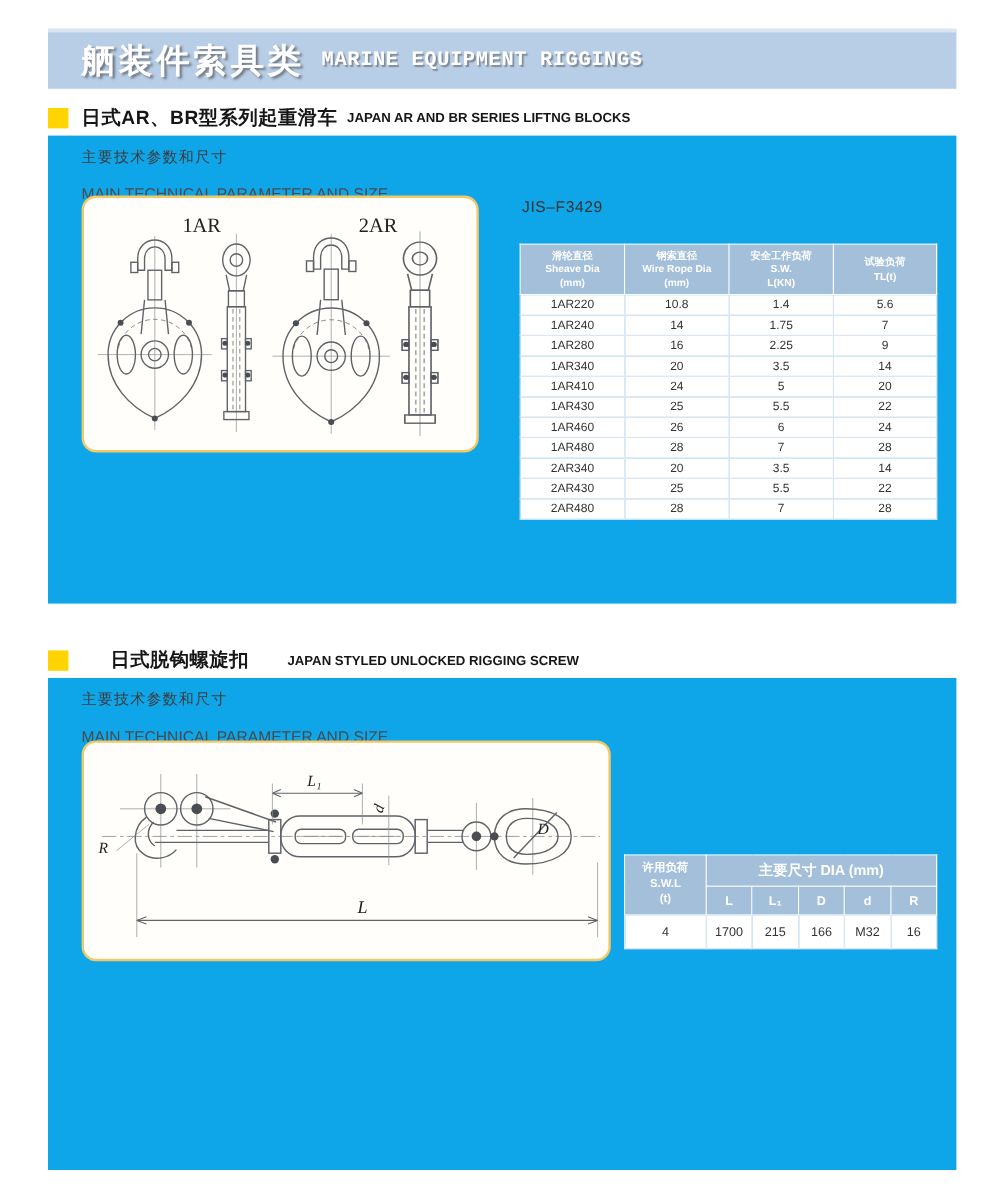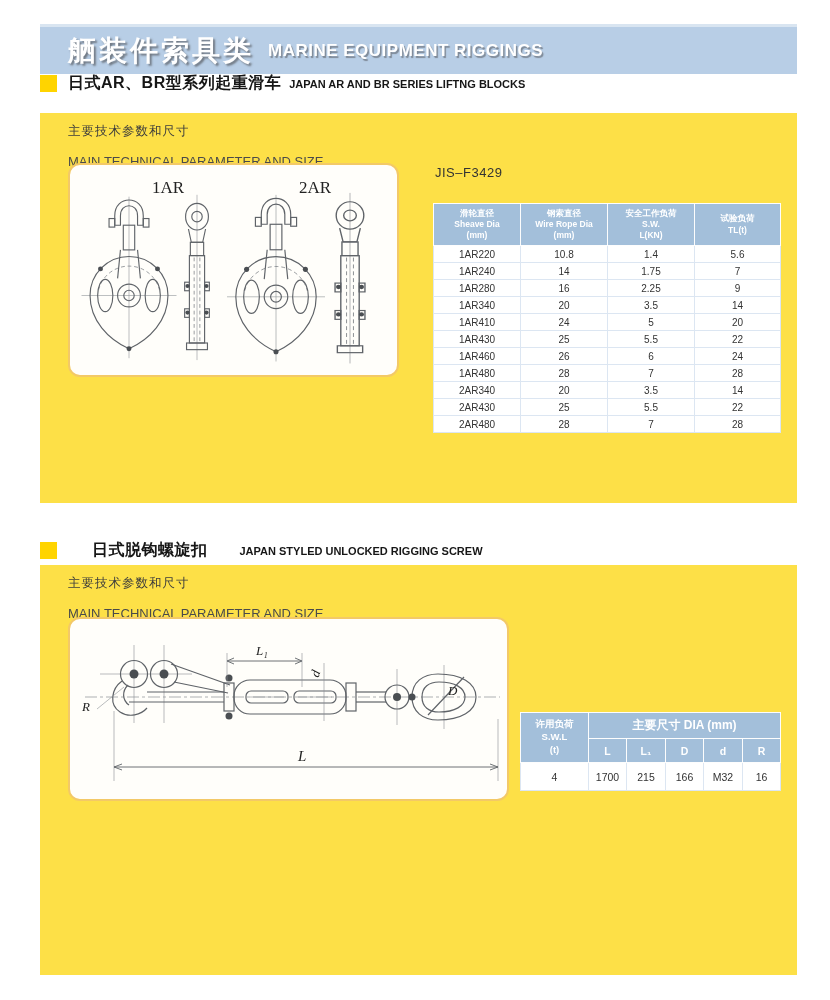--- a/index.html
+++ b/index.html
@@ -6,30 +6,30 @@
   body { background:#fff; font-family:"Liberation Sans", sans-serif; }
   #page { position:relative; width:830px; height:1000px; background:#ffffff; overflow:hidden; }
 
   
   .banner { position:absolute; left:40px; top:24px; width:757px; height:50px;
     background:#b8cee6; border-top:3px solid #d9e5f1;
     display:flex; align-items:center; padding-left:28px; }
   .banner .zh { font-size:28px; font-weight:bold; color:#ffffff; letter-spacing:3px;
     text-shadow:2px 2px 2px rgba(95,100,108,.8); }
   .banner .en { font-size:17px; font-weight:bold; color:#ffffff; margin-left:14px; letter-spacing:.5px;
-    text-shadow:1.5px 1.5px 1px rgba(95,100,108,.65); }
+    text-shadow:1.5px 1.5px 1px rgba(95,100,108,.65);font-family:Liberation Mono, monospace; }
 
   
   .sec-head { position:absolute; left:40px; display:flex; align-items:center; }
   .bullet { width:17px; height:17px; background:#ffd400; margin-right:11px; flex:none; }
   .sec-head .zh { font-size:16px; font-weight:bold; color:#161616; letter-spacing:.5px; }
   .sec-head .en { font-size:11px; font-weight:bold; color:#161616; margin-left:8px; }
 
   
-  .panel { position:absolute; left:40px; width:757px; background:#fde047; }
+  .panel { position:absolute; left:40px; width:757px; background:#0ea5e9; }
   .param { position:absolute; left:28px; top:10px; }
   .param .zh { font-size:12.5px; color:#3c3c3c; letter-spacing:1px; }
   .param .en { font-size:13px; color:#4a4a4a; margin-top:14px; }
 
   .draw-box { position:absolute; background:#fffefa; border:2px solid #f3c967; border-radius:12px; }
   .draw-box svg { display:block; }
 
   .jis { position:absolute; font-size:13px; color:#333; letter-spacing:.5px; }
 
   
@@ -63,21 +63,21 @@
 </head>
 <body>
 
 <div id="page">
 
   <div class="banner">
     <span class="zh">舾装件索具类</span>
     <span class="en">MARINE EQUIPMENT RIGGINGS</span>
   </div>
 
-  <div class="sec-head" style="top:73px;">
+  <div class="sec-head" style="top:88px;">
     <span class="bullet"></span>
     <span class="zh">日式AR、BR型系列起重滑车</span>
     <span class="en">JAPAN AR AND BR SERIES LIFTNG BLOCKS</span>
   </div>
 
   <div class="panel" style="top:113px; height:390px;">
     <div class="param">
       <div class="zh">主要技术参数和尺寸</div>
       <div class="en">MAIN TECHNICAL PARAMETER AND SIZE</div>
     </div>

